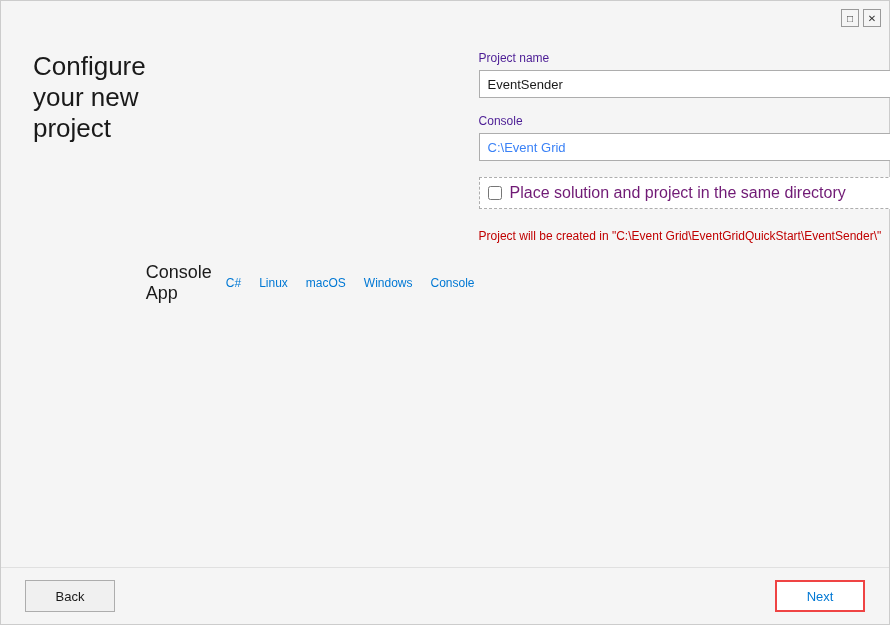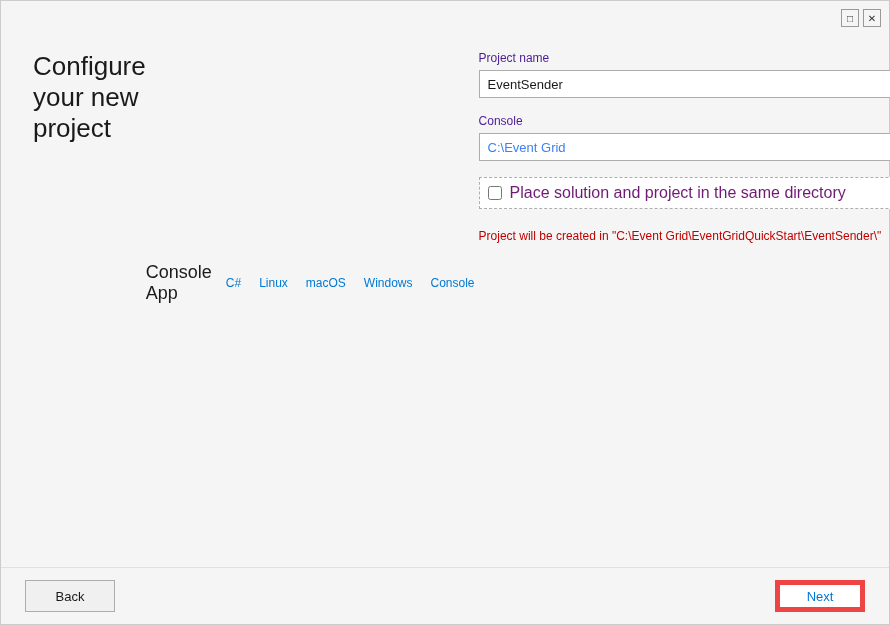--- a/index.html
+++ b/index.html
@@ -233,21 +233,21 @@
       border: 1px solid #adadad;
       background: #f0f0f0;
       font-size: 13px;
       font-family: 'Segoe UI', sans-serif;
       cursor: pointer;
       color: #1a1a1a;
     }
 
     .btn-primary {
       background: white;
-      border: 5px solid #ef4444;
+      border: 2px solid #ef4444;
       color: #0078d4;
     }
   </style>
 </head>
 <body>
 
 <div class="window">
 
   <div class="title-bar">
     <div class="title-bar-controls">

